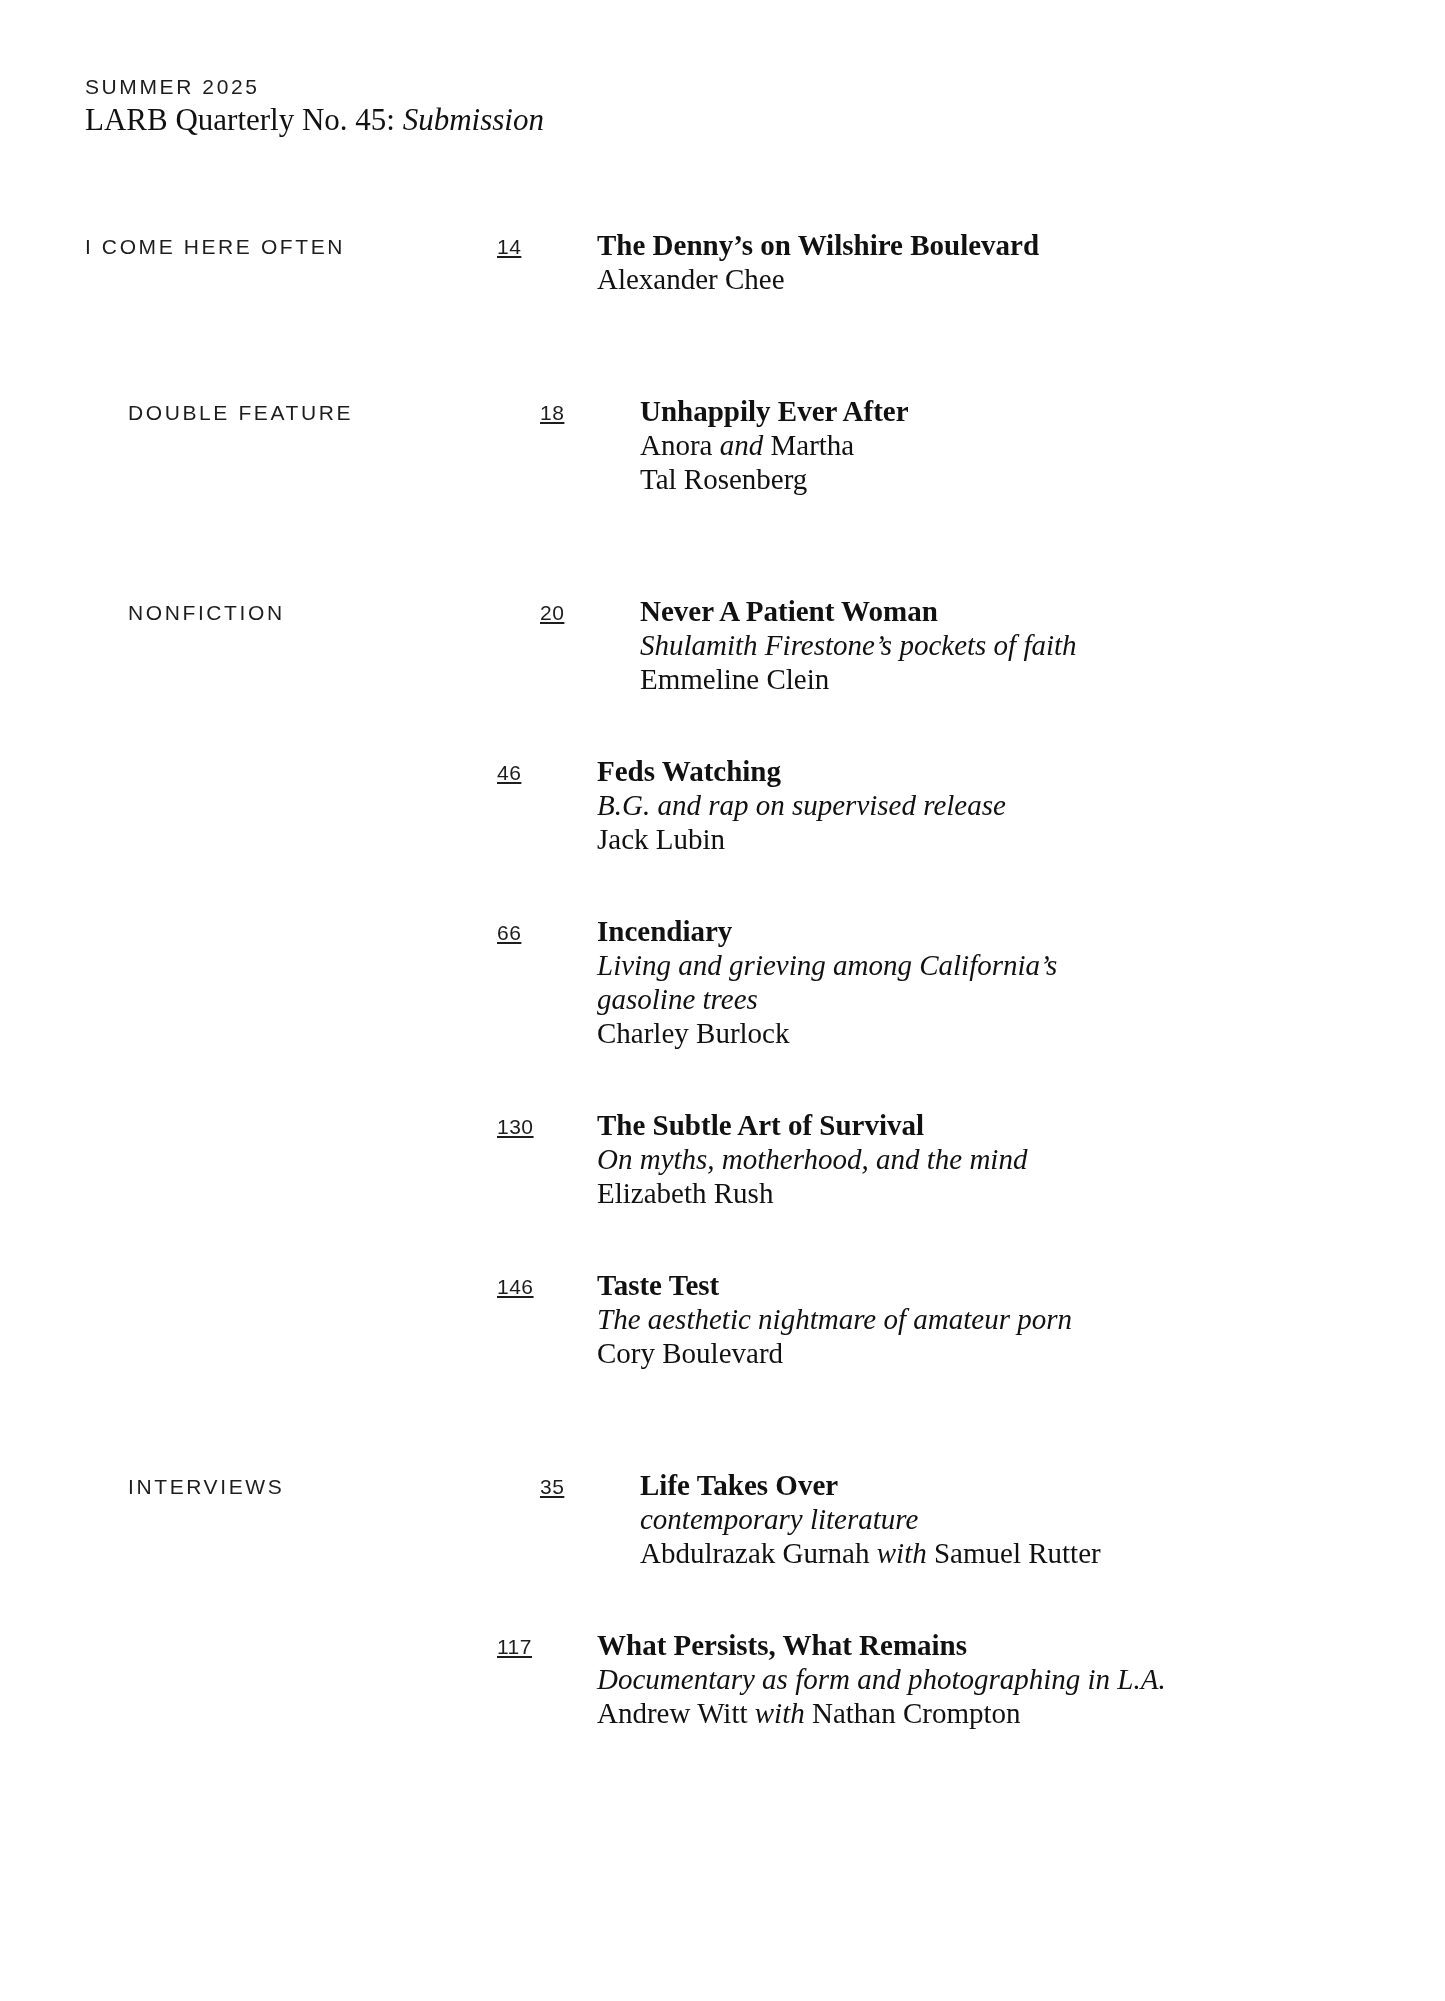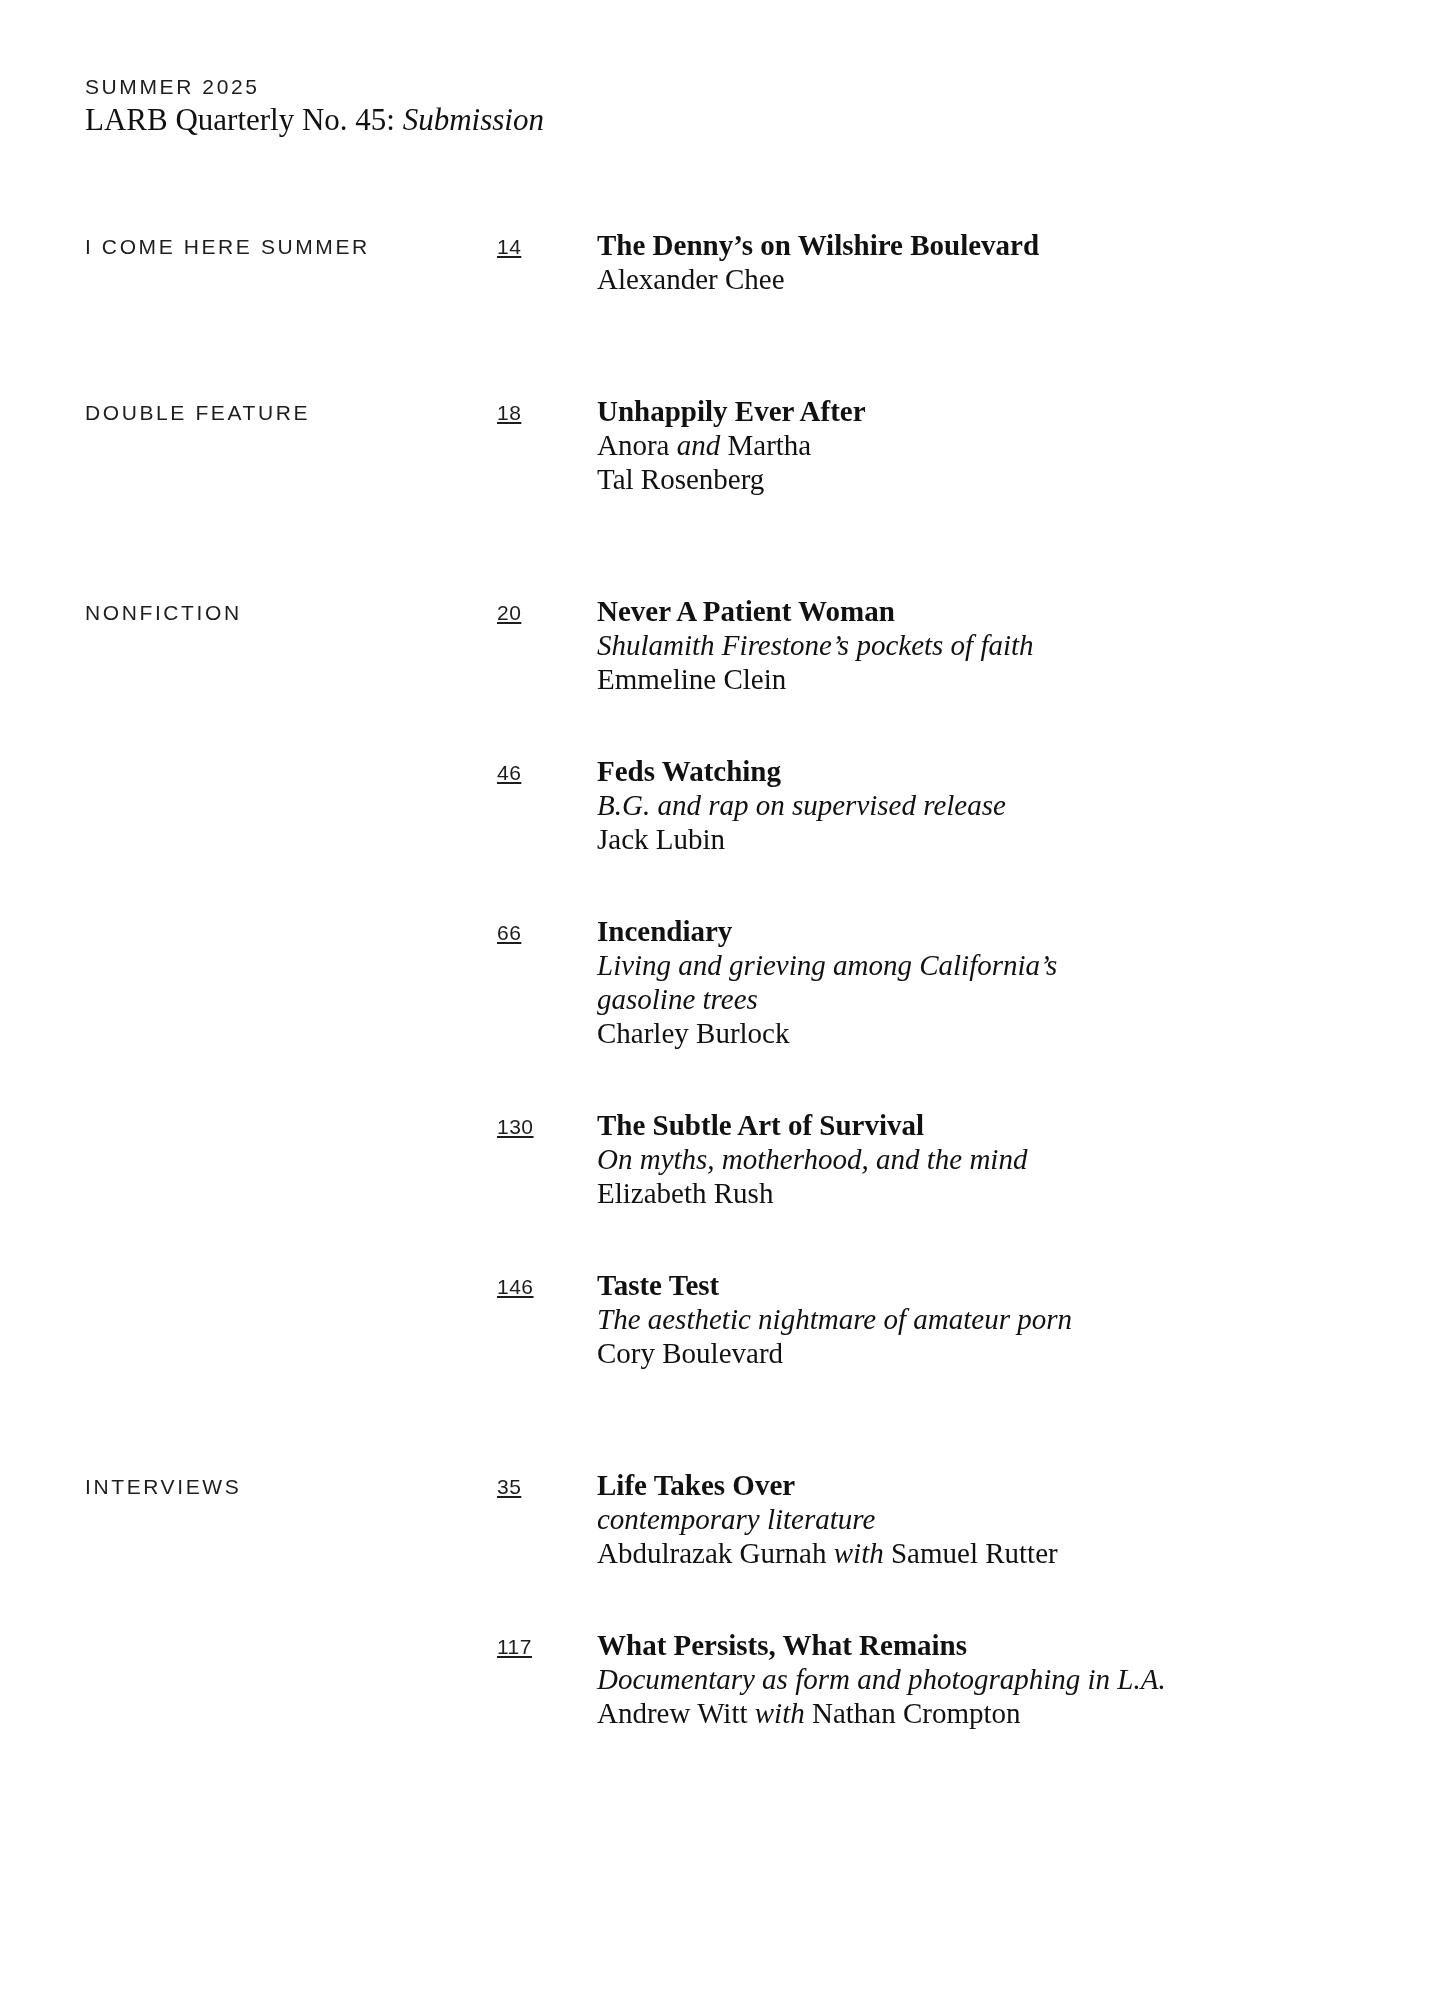--- a/index.html
+++ b/index.html
@@ -36,21 +36,21 @@
   .it { font-style: italic; }
 
   
   .toc { }
   .entry {
     display: grid;
     grid-template-columns: 412px 100px 1fr;
     align-items: start;
   }
   .entry.first-gap   { margin-top: 88px; }
-  .entry.section-gap { margin-top: 98px; }
+  .entry.section-gap { margin-top: 98px; margin-left: 43px; }
   .entry.item-gap    { margin-top: 58px; }
 
   .col-label {
     font-family: "Liberation Sans", sans-serif;
     font-size: 21px;
     line-height: 28px;
     letter-spacing: 2.6px;
     color: #1d1d1d;
     padding-top: 5px;
     white-space: nowrap;
@@ -79,21 +79,21 @@
 <div class="page">
   <div class="masthead">
     <div class="season">SUMMER 2025</div>
     <div class="issue-title">
       <span>LARB Quarterly No. 45: </span><span class="it">Submission</span>
     </div>
   </div>
 
   <div class="toc">
       <div class="entry first-gap">
-        <div class="col-label">I COME HERE SUMMER</div>
+        <div class="col-label">I COME HERE OFTEN</div>
         <div class="col-page">14</div>
         <div class="col-content">
           <div class="line title"><span>The Denny’s on Wilshire Boulevard</span></div>
           <div class="line text"><span>Alexander Chee</span></div>
         </div>
       </div>
       <div class="entry section-gap">
         <div class="col-label">DOUBLE FEATURE</div>
         <div class="col-page">18</div>
         <div class="col-content">

